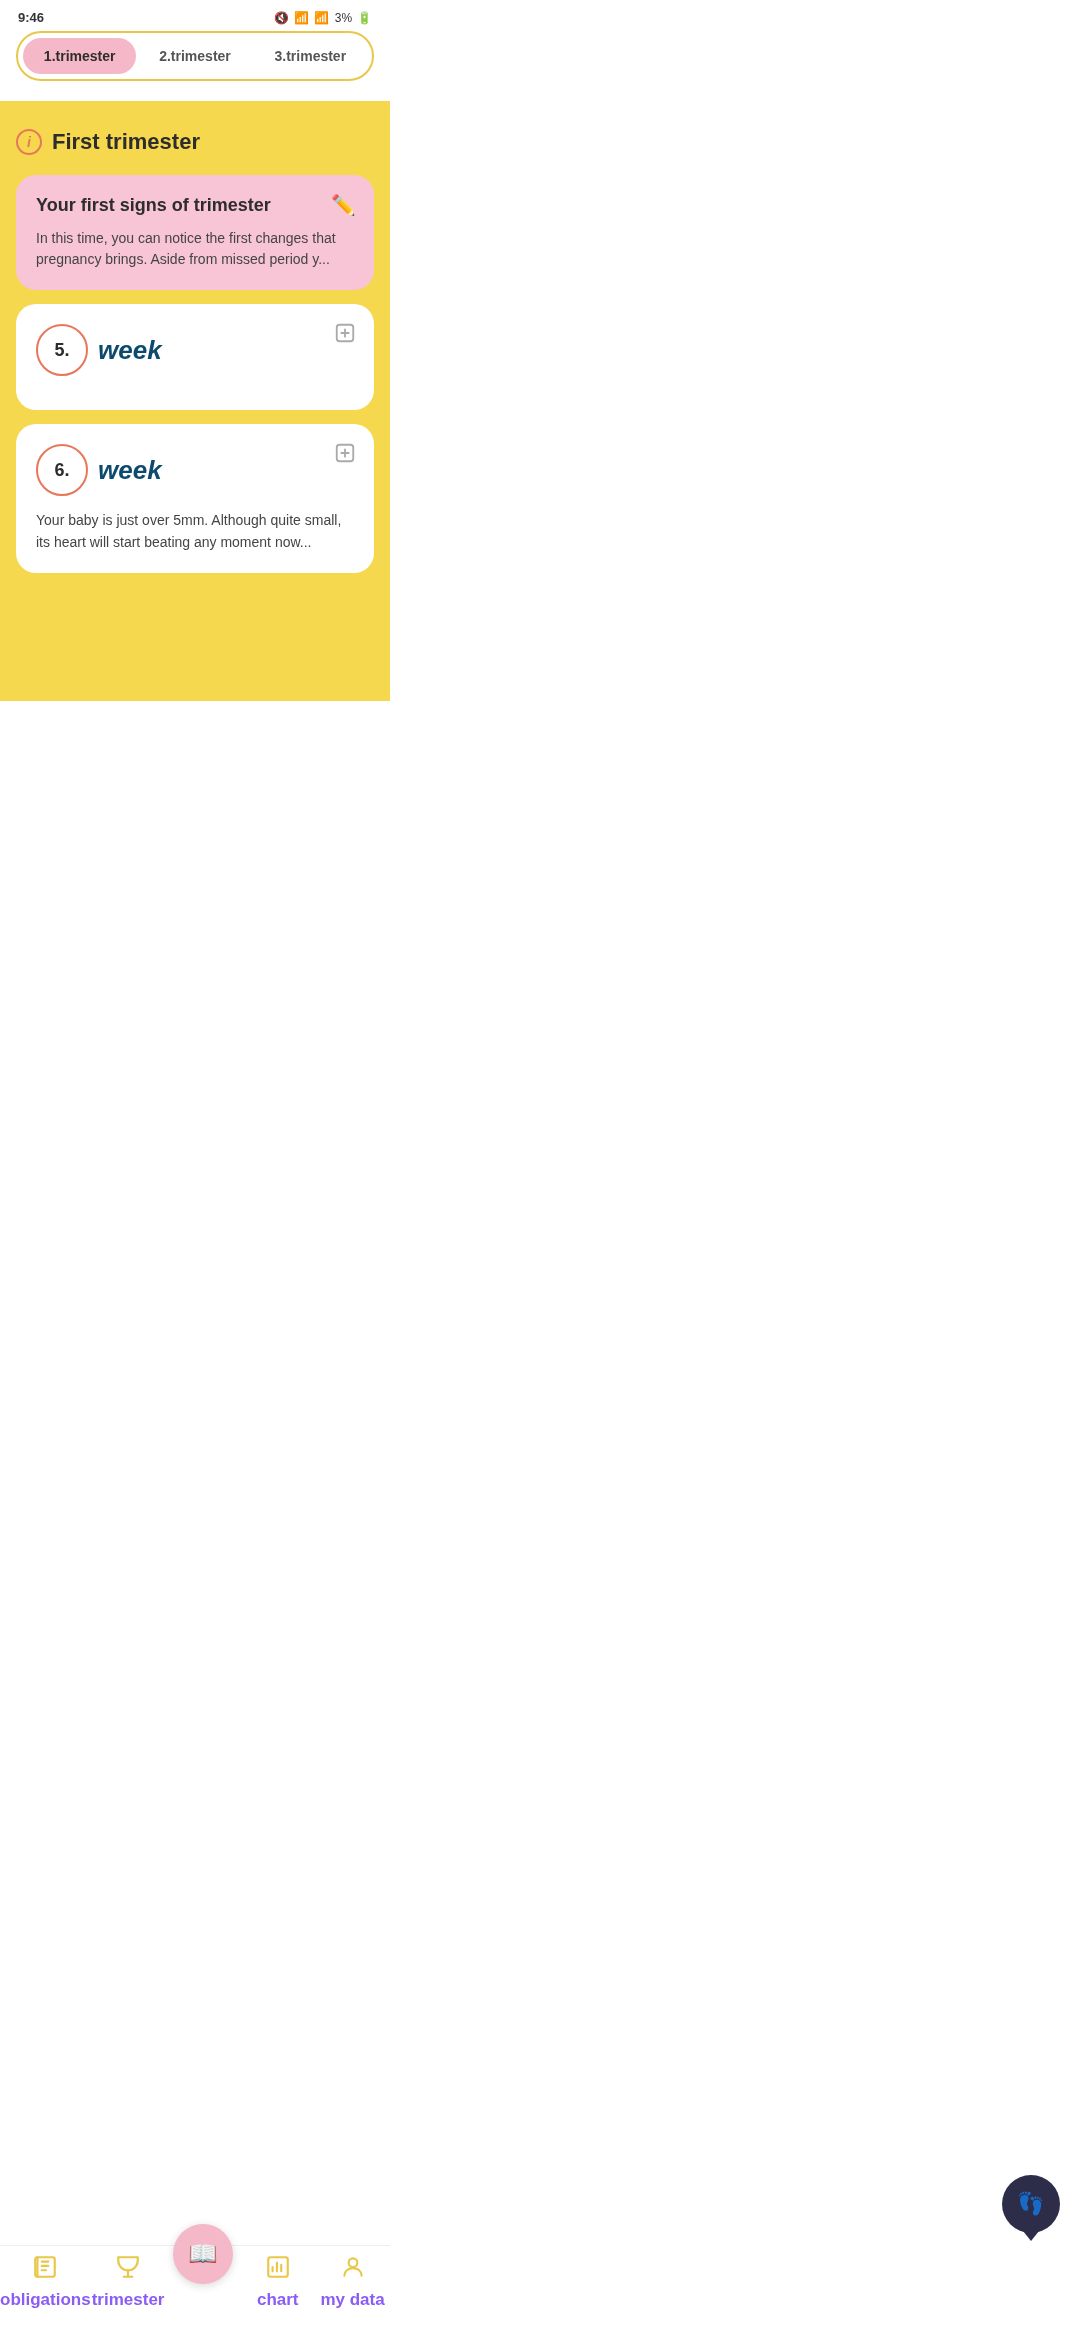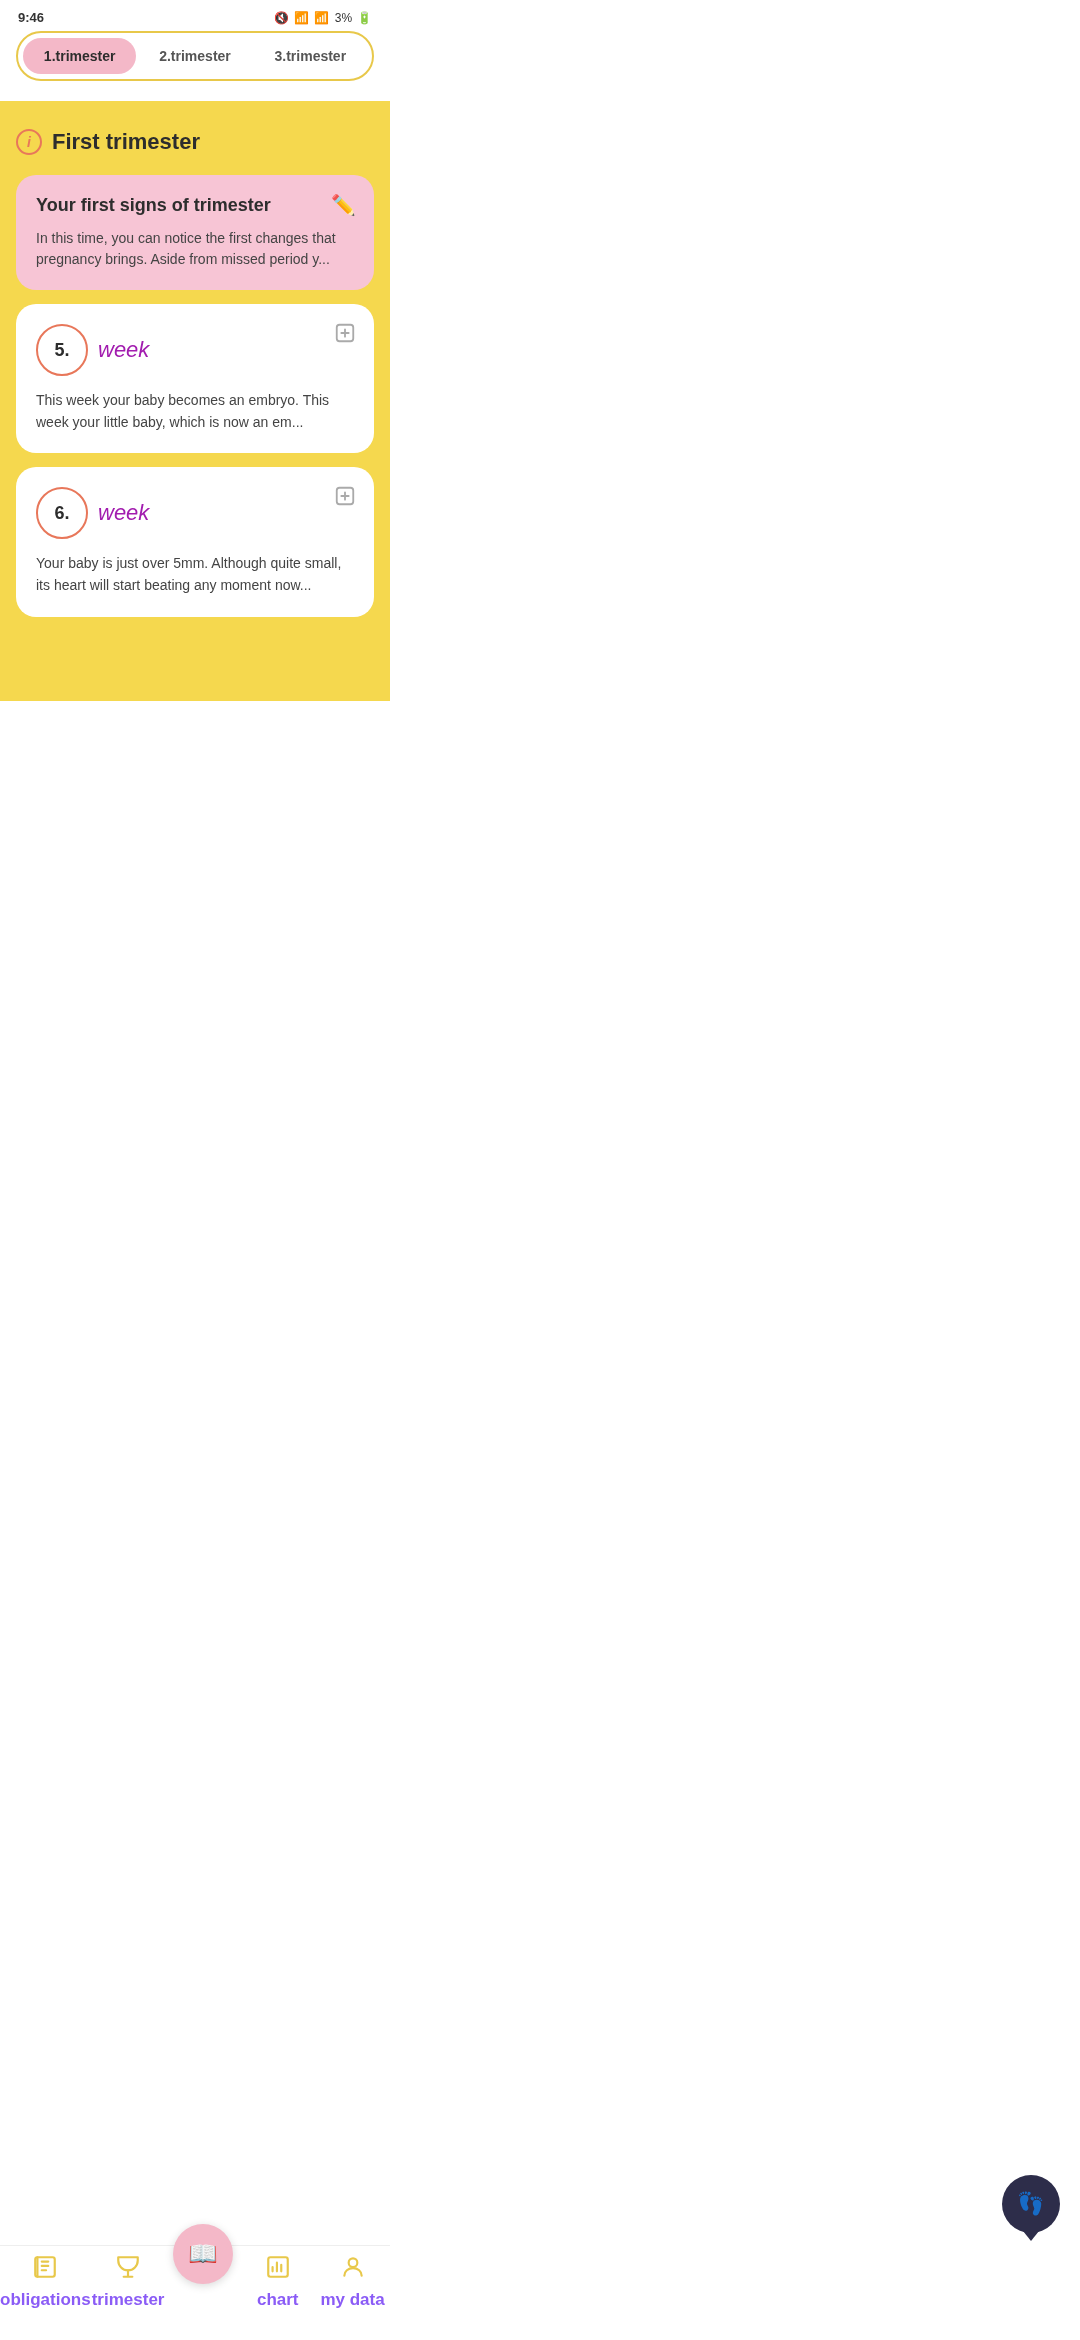--- a/index.html
+++ b/index.html
@@ -186,24 +186,24 @@
       display: flex;
       align-items: center;
       justify-content: center;
       font-size: 18px;
       font-weight: 800;
       color: #2d2d2d;
       background: #fff;
     }
 
     .week-label {
-      font-size: 22px;
+      font-size: 26px;
       font-style: italic;
-      color: #a21caf;
-      font-weight: 400;
+      color: #0c4a6e;
+      font-weight: 700;
     }
 
     .edit-icon-gray {
       position: absolute;
       top: 18px;
       right: 18px;
       font-size: 20px;
       color: #aaa;
     }
 
@@ -346,21 +346,20 @@
       <h3 class="pink-card-title">Your first signs of trimester</h3>
       <p class="pink-card-text">In this time, you can notice the first changes that pregnancy brings. Aside from missed period y...</p>
       <span class="edit-icon-pink">✏️</span>
     </div>
 
     <div class="white-card">
       <div class="week-header">
         <div class="week-circle">5.</div>
         <span class="week-label">week</span>
       </div>
-      <p class="card-text">This week your baby becomes an embryo. This week your little baby, which is now an em...</p>
       <span class="edit-icon-gray">
         <svg width="22" height="22" viewBox="0 0 24 24" fill="none" stroke="#aaa" stroke-width="2" stroke-linecap="round" stroke-linejoin="round">
           <rect x="3" y="3" width="18" height="18" rx="3"></rect>
           <path d="M8 12h8M12 8v8"></path>
         </svg>
       </span>
     </div>
 
     <div class="white-card">
       <div class="week-header">

